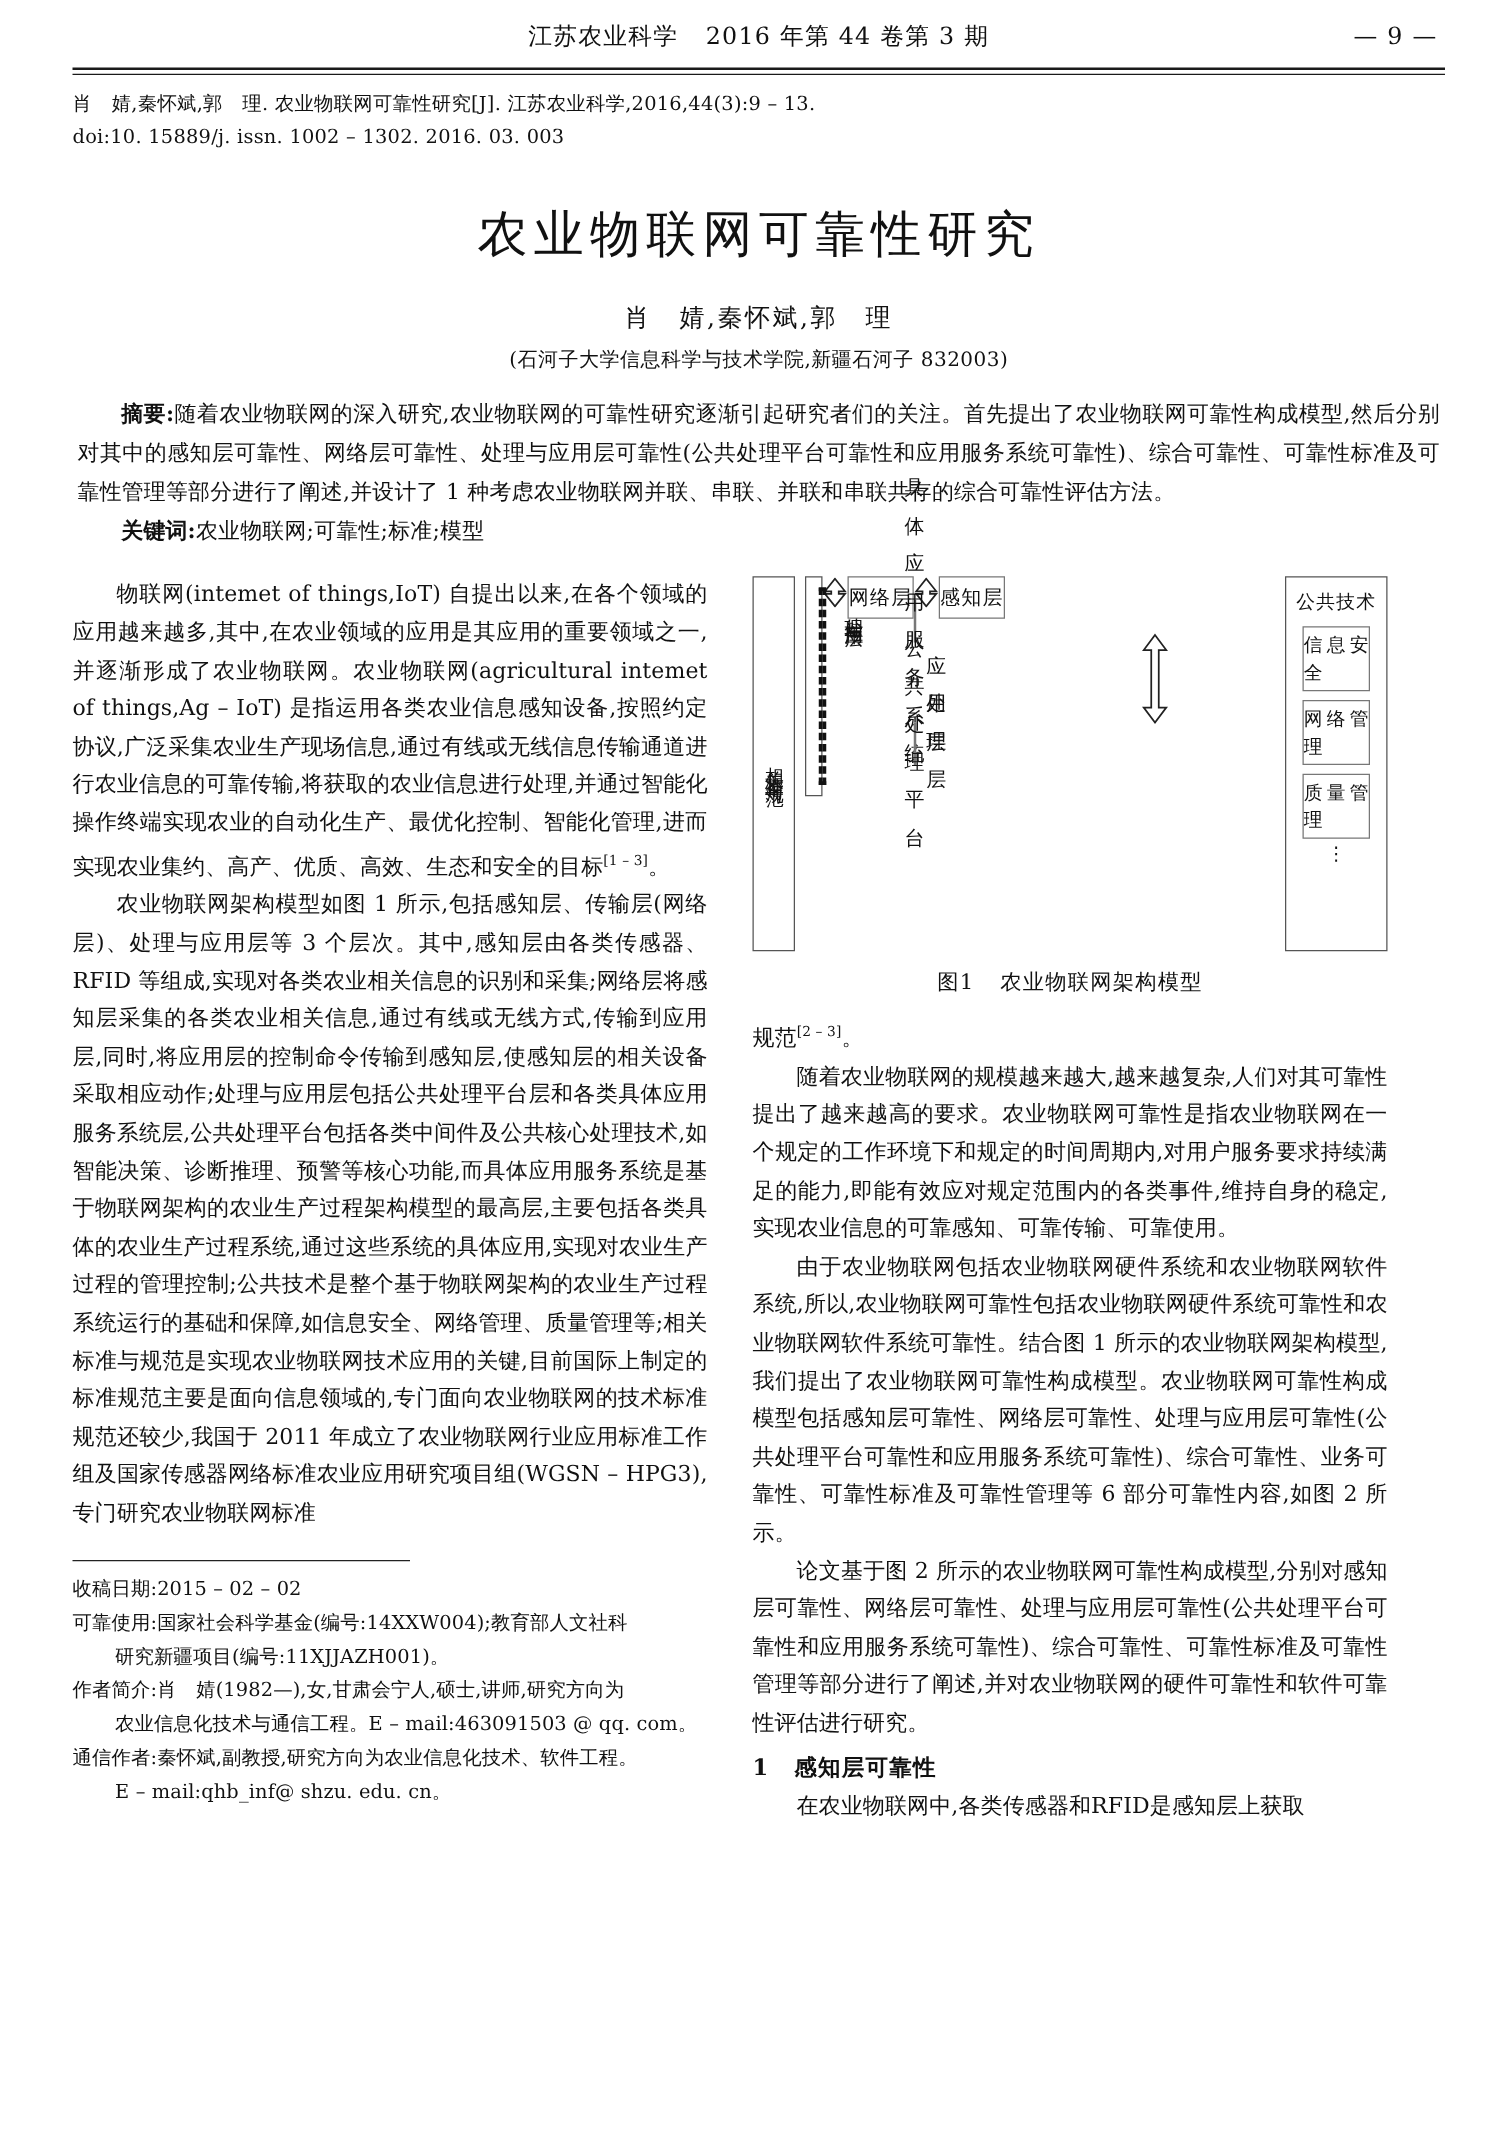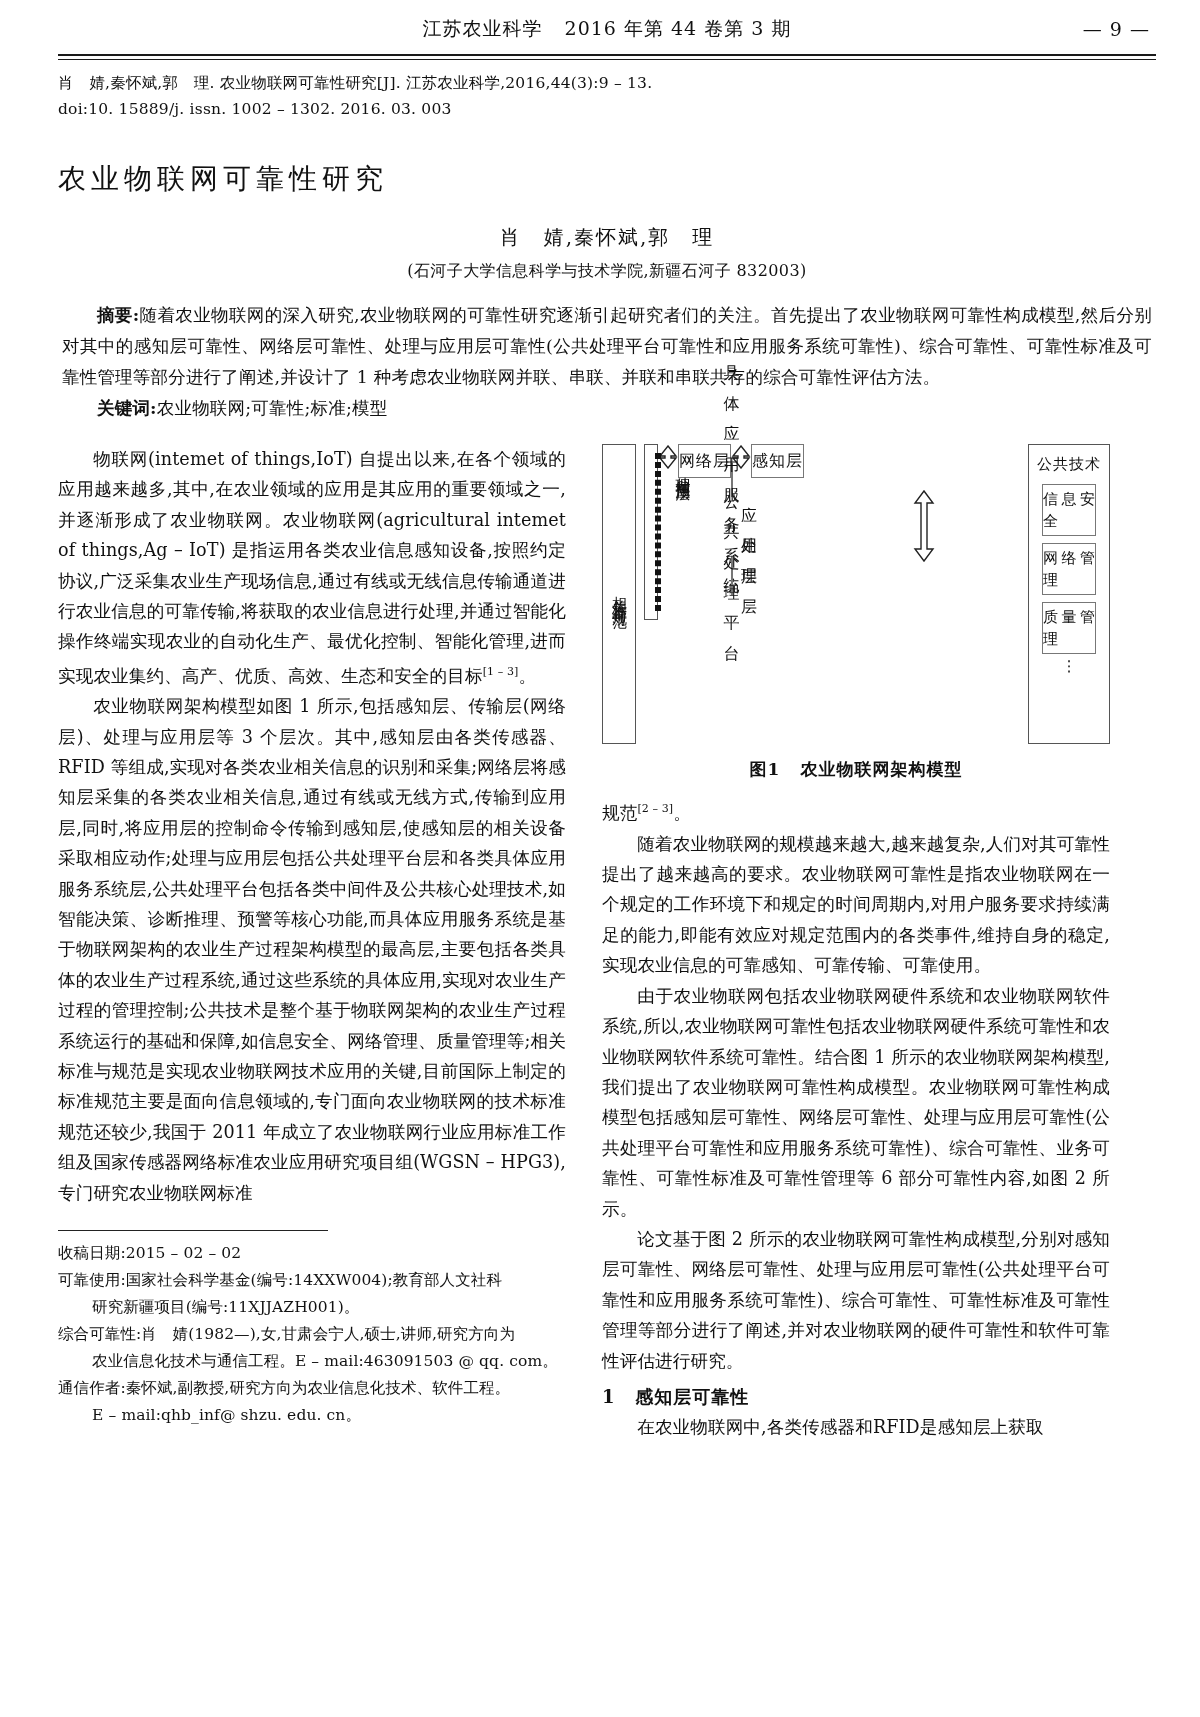--- a/index.html
+++ b/index.html
@@ -53,21 +53,22 @@
   
   .cite {
     font-size: 15.5px;
     line-height: 26px;
     letter-spacing: 0.2px;
   }
   .cite div { white-space: nowrap; }
 
   
   .title {
-    font-size: 28px;
+    text-align: center;
+    font-size: 40px;
     letter-spacing: 5px;
     margin: 38px 0 26px 0;
     font-weight: 500;
     font-family: "DejaVu Serif", "Liberation Serif", serif;
   }
   .authors {
     text-align: center;
     font-size: 20px;
     letter-spacing: 2px;
     margin-bottom: 10px;
@@ -234,21 +235,21 @@
     line-height: 22px;
     display: flex;
     flex-direction: column;
     align-items: center;
     justify-content: center;
   }
   .rbox-dots { font-size: 15px; line-height: 10px; }
   .fig-cap {
     text-align: center;
     font-size: 17px;
-    font-weight: bold;
+    font-weight: normal;
     margin-top: 10px;
     letter-spacing: 1px;
   }
   .fig-cap .capgap { display: inline-block; width: 1.2em; }
 
   
   .foot {
     margin-top: 14px;
     padding-top: 8px;
     font-size: 15.5px;
@@ -302,21 +303,21 @@
 
     <div class="col">
       <p><span>物联网(intemet of things,IoT) 自提出以来,在各个领域的应用越来越多,其中,在农业领域的应用是其应用的重要领域之一,并逐渐形成了农业物联网。农业物联网(agricultural intemet of things,Ag – IoT) 是指运用各类农业信息感知设备,按照约定协议,广泛采集农业生产现场信息,通过有线或无线信息传输通道进行农业信息的可靠传输,将获取的农业信息进行处理,并通过智能化操作终端实现农业的自动化生产、最优化控制、智能化管理,进而实现农业集约、高产、优质、高效、生态和安全的目标</span><sup>[1 – 3]</sup><span>。</span></p>
       <p>农业物联网架构模型如图 1 所示,包括感知层、传输层(网络层)、处理与应用层等 3 个层次。其中,感知层由各类传感器、RFID 等组成,实现对各类农业相关信息的识别和采集;网络层将感知层采集的各类农业相关信息,通过有线或无线方式,传输到应用层,同时,将应用层的控制命令传输到感知层,使感知层的相关设备采取相应动作;处理与应用层包括公共处理平台层和各类具体应用服务系统层,公共处理平台包括各类中间件及公共核心处理技术,如智能决策、诊断推理、预警等核心功能,而具体应用服务系统是基于物联网架构的农业生产过程架构模型的最高层,主要包括各类具体的农业生产过程系统,通过这些系统的具体应用,实现对农业生产过程的管理控制;公共技术是整个基于物联网架构的农业生产过程系统运行的基础和保障,如信息安全、网络管理、质量管理等;相关标准与规范是实现农业物联网技术应用的关键,目前国际上制定的标准规范主要是面向信息领域的,专门面向农业物联网的技术标准规范还较少,我国于 2011 年成立了农业物联网行业应用标准工作组及国家传感器网络标准农业应用研究项目组(WGSN – HPG3),专门研究农业物联网标准</p>
 
       <div class="foot">
         <div class="foot-rule"></div>
         <div><span>收稿日期:</span><span>2015 – 02 – 02</span></div>
         <div><span>可靠使用:</span><span>国家社会科学基金(编号:14XXW004);教育部人文社科</span></div>
         <div class="cont">研究新疆项目(编号:11XJJAZH001)。</div>
-        <div><span>综合可靠性:</span><span>肖　婧(1982—),女,甘肃会宁人,硕士,讲师,研究方向为</span></div>
+        <div><span>作者简介:</span><span>肖　婧(1982—),女,甘肃会宁人,硕士,讲师,研究方向为</span></div>
         <div class="cont">农业信息化技术与通信工程。E – mail:463091503 @ qq. com。</div>
         <div><span>通信作者:</span><span>秦怀斌,副教授,研究方向为农业信息化技术、软件工程。</span></div>
         <div class="cont">E – mail:qhb_inf@ shzu. edu. cn。</div>
       </div>
     </div>
 
     <div class="col">
 
       <div class="figure">
         <div class="fig-frame">

